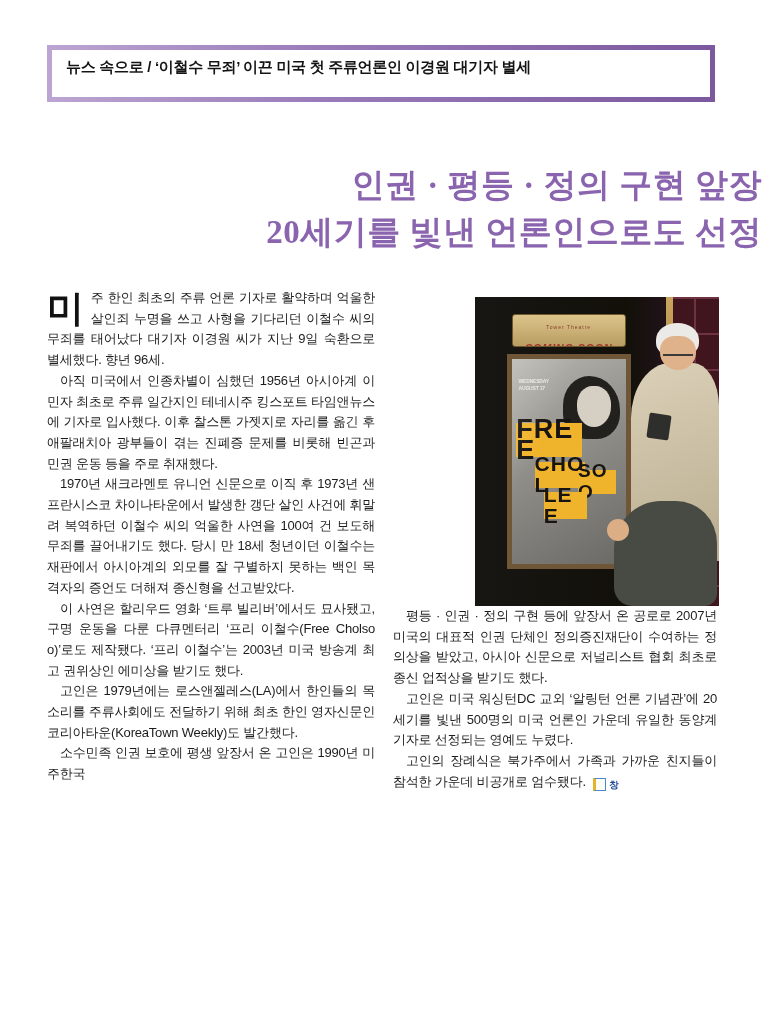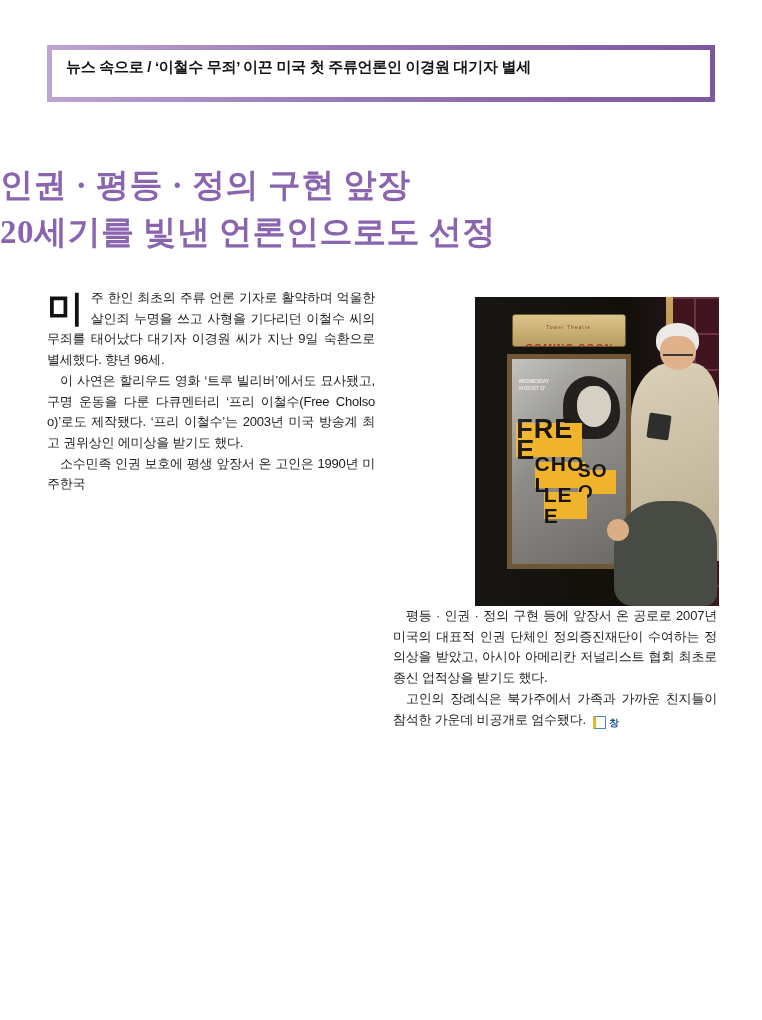--- a/index.html
+++ b/index.html
@@ -7,21 +7,21 @@
           font-family:"Liberation Sans", sans-serif; }
 
   
   .kicker { position:absolute; left:47px; top:45px; width:668px; height:57px;
             background:linear-gradient(90deg,#bca5d2 0%,#9a7cba 40%,#7c589e 100%); }
   .kicker-inner { position:absolute; left:5px; top:5px; right:5px; bottom:5px; background:#fff;
                   box-sizing:border-box; padding:8px 10px 0 14px;
                   font-size:15px; font-weight:bold; color:#141414; letter-spacing:-0.3px; }
 
   
-  .main-title { position:absolute; left:0; top:162px; width:100%; text-align:left;
+  .main-title { position:absolute; left:0; top:162px; width:100%; text-align:right;
                 color:#8a64ae; font-family:"Liberation Serif", serif; font-weight:bold;
                 font-size:33px; line-height:47px; letter-spacing:0.5px; }
 
   
   .col { position:absolute; top:288px; font-size:13px; line-height:20.7px; color:#1c1c1c;
          text-align:justify; word-break:break-all; letter-spacing:-0.2px; }
   .col p { margin:0; text-indent:13px; }
   .col p.flush { text-indent:0; }
   .col-left  { left:47px;  width:328px; }
   .col-right { left:393px; width:324px; }
@@ -103,21 +103,24 @@
   <div class="main-title">
     <div>인권 · 평등 · 정의 구현 앞장</div>
     <div>20세기를 빛낸 언론인으로도 선정</div>
   </div>
 
   <div class="col col-left">
     <p class="flush">
       <span class="dropcap">미</span>
       <span>주 한인 최초의 주류 언론 기자로 활약하며 억울한 살인죄 누명을 쓰고 사형을 기다리던 이철수 씨의 무죄를 태어났다 대기자 이경원 씨가 지난 9일 숙환으로 별세했다. 향년 96세.</span>
     </p>
+    <p>아직 미국에서 인종차별이 심했던 1956년 아시아계 이민자 최초로 주류 일간지인 테네시주 킹스포트 타임앤뉴스에 기자로 입사했다. 이후 찰스톤 가젯지로 자리를 옮긴 후 애팔래치아 광부들이 겪는 진폐증 문제를 비롯해 빈곤과 민권 운동 등을 주로 취재했다.</p>
+    <p>1970년 새크라멘토 유니언 신문으로 이직 후 1973년 샌프란시스코 차이나타운에서 발생한 갱단 살인 사건에 휘말려 복역하던 이철수 씨의 억울한 사연을 100여 건 보도해 무죄를 끌어내기도 했다. 당시 만 18세 청년이던 이철수는 재판에서 아시아계의 외모를 잘 구별하지 못하는 백인 목격자의 증언도 더해져 종신형을 선고받았다.</p>
     <p>이 사연은 할리우드 영화 ‘트루 빌리버’에서도 묘사됐고, 구명 운동을 다룬 다큐멘터리 ‘프리 이철수(Free Cholsoo)’로도 제작됐다. ‘프리 이철수’는 2003년 미국 방송계 최고 권위상인 에미상을 받기도 했다.</p>
+    <p>고인은 1979년에는 로스앤젤레스(LA)에서 한인들의 목소리를 주류사회에도 전달하기 위해 최초 한인 영자신문인 코리아타운(KoreaTown Weekly)도 발간했다.</p>
     <p>소수민족 인권 보호에 평생 앞장서 온 고인은 1990년 미주한국</p>
   </div>
 
   <div class="col col-right">
 
     <div class="photo">
       <div class="ph-tiles"></div>
       <div class="ph-goldstrip"></div>
       <div class="ph-sign">
         <div class="theater">Tower Theatre</div>
@@ -136,21 +139,22 @@
       <div class="man-body"></div>
       <div class="man-pocket"></div>
       <div class="man-coat"></div>
       <div class="man-hand"></div>
       <div class="man-hair"></div>
       <div class="man-face"></div>
       <div class="man-glasses"></div>
     </div>
 
 
-    <p>평등 · 인권 · 정의 구현 등에 앞장서 온 공로로 2007년 미국의 대표적 인권 단체인 정의증진재단이 수여하는 정의상을 받았고, 아시아 아메리칸 저널리스트 협회 최초로 종신 업적상을 받기도 했다.</p>
+    <p>평등 · 인권 · 정의 구현 등에 앞장서 온 공로로 2007년 미국의 대표적 인권 단체인 정의증진재단이 수여하는 정의상을 받았고, 아시아 신문으로 저널리스트 협회 최초로 종신 업적상을 받기도 했다.</p>
+    <p>고인은 미국 워싱턴DC 교외 ‘알링턴 언론 기념관’에 20세기를 빛낸 500명의 미국 언론인 가운데 유일한 동양계 기자로 선정되는 영예도 누렸다.</p>
     <p>
       <span>고인의 장례식은 북가주에서 가족과 가까운 친지들이 참석한 가운데 비공개로 엄수됐다.</span>
       <span class="endmark">창</span>
     </p>
   </div>
 
   <div class="bottom-bar"></div>
   <div class="footer">
     <span class="num">20</span>
     <span class="rule"></span>

